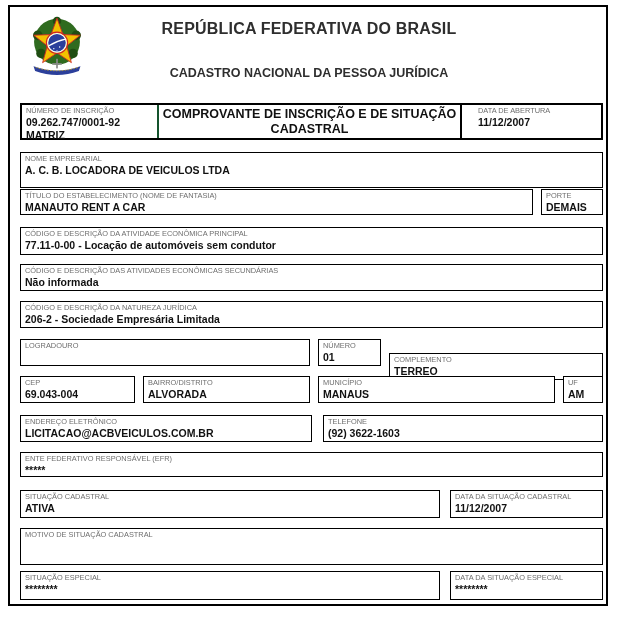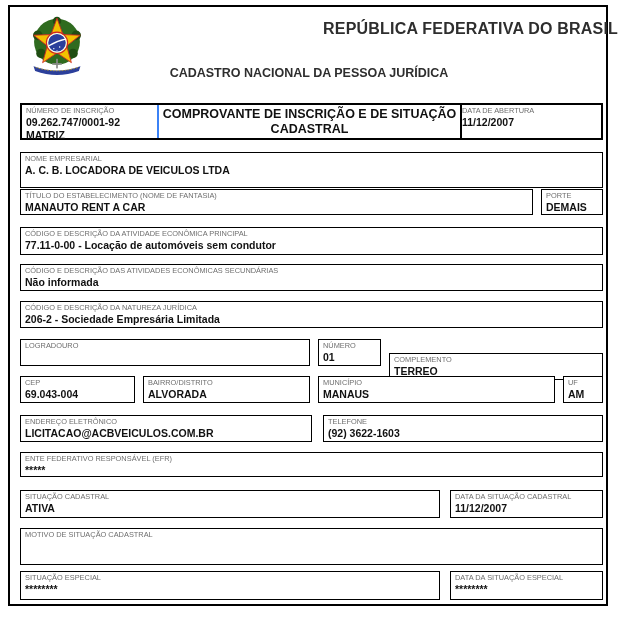--- a/index.html
+++ b/index.html
@@ -1,34 +1,34 @@
 <!DOCTYPE html>
 <html><head>
 <meta charset="utf-8">
 <style>
   html,body{margin:0;padding:0;background:#fff;}
   .page{position:relative;width:618px;height:624px;background:#fff;
         font-family:"Liberation Sans","DejaVu Sans",sans-serif;color:#111;}
   .outer-border{position:absolute;left:8px;top:5px;width:600px;height:601px;
         border:2px solid #000;box-sizing:border-box;}
-  .country-title{position:absolute;left:0;top:20px;width:100%;text-align:right;
+  .country-title{position:absolute;left:0;top:20px;width:100%;text-align:center;
         font-size:16px;font-weight:bold;color:#2e2e2e;letter-spacing:.2px;}
   .registry-title{position:absolute;left:0;top:66px;width:100%;text-align:center;
         font-size:12.5px;font-weight:bold;color:#2e2e2e;}
   .emblem{position:absolute;left:25px;top:12px;width:64px;height:68px;}
   .box{position:absolute;border:1px solid #000;background:#fff;
         padding:1px 4px;box-sizing:border-box;overflow:hidden;}
   .lbl{font-size:7.4px;color:#6e6e6e;line-height:1.3;white-space:nowrap;}
   .val{font-size:10.5px;font-weight:bold;color:#111;line-height:1.25;white-space:nowrap;}
   .row1{position:absolute;left:20px;top:103px;width:583px;height:37px;
         display:flex;border:2px solid #000;box-sizing:border-box;background:#fff;}
-  .cellA{width:137px;border-right:2px solid #3b82f6;padding:1px 4px;box-sizing:border-box;}
+  .cellA{width:137px;border-right:2px solid #14532d;padding:1px 4px;box-sizing:border-box;}
   .cellB{flex:1;border-right:2px solid #000;display:flex;flex-direction:column;
         align-items:center;justify-content:center;text-align:center;box-sizing:border-box;}
-  .cellC{width:139px;padding:1px 0;box-sizing:border-box;}
+  .cellC{width:139px;padding:1px 16px;box-sizing:border-box;}
   .doc-title{font-size:12.5px;font-weight:bold;line-height:1.15;color:#111;}
 </style>
 </head>
 <body>
 
 <div class="page">
   <div class="outer-border"></div>
 
   <svg class="emblem" viewBox="0 0 120 120" xmlns="http://www.w3.org/2000/svg">
     <circle cx="60" cy="52" r="43" fill="#2f6b1f"></circle>

